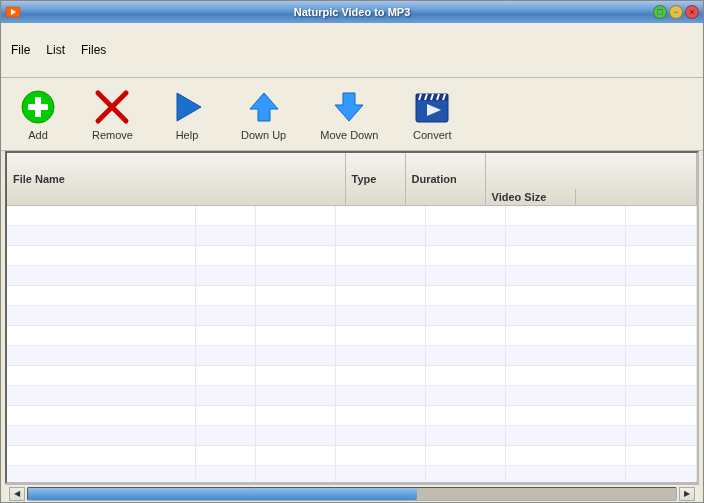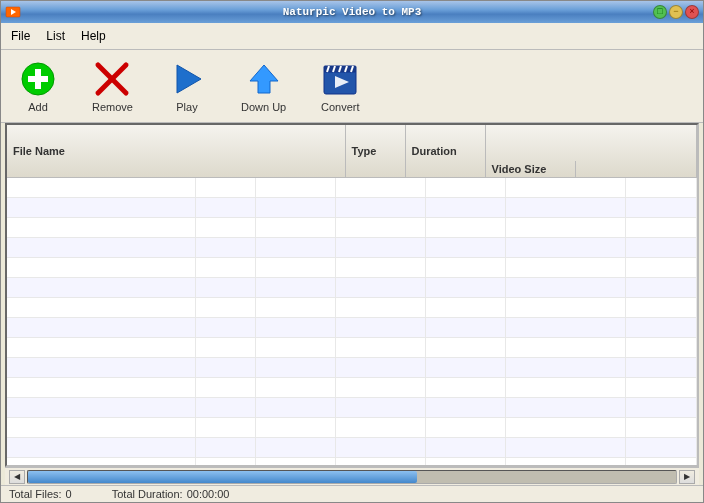--- a/index.html
+++ b/index.html
@@ -57,21 +57,21 @@
       align-items: center;
       justify-content: center;
       font-size: 8px;
     }
     .btn-close { background: #e05252; }
     .btn-min { background: #e0c052; }
     .btn-max { background: #52c052; }
     .menu-bar {
       background: #f0ece0;
       border-bottom: 1px solid #bbb;
-      padding: 4px 4px;
+      padding: 18px 4px;
       display: flex;
       gap: 4px;
     }
     .menu-item {
       padding: 2px 6px;
       cursor: pointer;
       font-size: 12px;
       color: #000;
     }
     .toolbar {
@@ -224,21 +224,21 @@
     .status-item {
       display: flex;
       gap: 4px;
     }
   </style>
 </head>
 <body>
 
 <div class="window">
 
-  <div class="title-bar" style="position:relative;font-family:Liberation Mono, monospace;">
+  <div class="title-bar" style="position:relative;">
     <div class="title-bar-left">
 
       <svg width="16" height="16" viewBox="0 0 16 16">
         <rect x="1" y="3" width="14" height="10" rx="1" fill="#ff6600" stroke="#cc4400" stroke-width="0.5"></rect>
         <polygon points="6,5 11,8 6,11" fill="white"></polygon>
       </svg>
     </div>
     <span class="title-text">Naturpic Video to MP3</span>
     <div class="title-controls">
       <div class="title-btn btn-max">
@@ -249,21 +249,21 @@
       </div>
       <div class="title-btn btn-close">
         <span style="font-size:9px;color:#880000;">×</span>
       </div>
     </div>
   </div>
 
   <div class="menu-bar">
     <div class="menu-item">File</div>
     <div class="menu-item">List</div>
-    <div class="menu-item">Help</div>
+    <div class="menu-item">Files</div>
   </div>
 
   <div class="toolbar">
 
     <button class="tool-btn">
       <div class="tool-icon">
         <svg width="36" height="36" viewBox="0 0 36 36">
           <circle cx="18" cy="18" r="16" fill="#00cc00" stroke="#009900" stroke-width="1"></circle>
           <rect x="15" y="8" width="6" height="20" fill="white"></rect>
           <rect x="8" y="15" width="20" height="6" fill="white"></rect>
@@ -281,32 +281,40 @@
       </div>
       <span class="tool-label">Remove</span>
     </button>
 
     <button class="tool-btn">
       <div class="tool-icon icon-play">
         <svg width="36" height="36" viewBox="0 0 36 36">
           <polygon points="8,4 32,18 8,32" fill="#1e6fcc" stroke="#1055aa" stroke-width="1"></polygon>
         </svg>
       </div>
-      <span class="tool-label">Play</span>
+      <span class="tool-label">Help</span>
     </button>
 
     <button class="tool-btn">
       <div class="tool-icon icon-moveup">
         <svg width="36" height="36" viewBox="0 0 36 36">
           <polygon points="18,4 32,20 24,20 24,32 12,32 12,20 4,20" fill="#3399ff" stroke="#1166cc" stroke-width="1"></polygon>
         </svg>
       </div>
       <span class="tool-label">Down Up</span>
     </button>
 
+    <button class="tool-btn">
+      <div class="tool-icon icon-movedown">
+        <svg width="36" height="36" viewBox="0 0 36 36">
+          <polygon points="18,32 32,16 24,16 24,4 12,4 12,16 4,16" fill="#3399ff" stroke="#1166cc" stroke-width="1"></polygon>
+        </svg>
+      </div>
+      <span class="tool-label">Move Down</span>
+    </button>
 
     <button class="tool-btn">
       <div class="tool-icon icon-convert">
         <svg width="38" height="38" viewBox="0 0 38 38">
 
           <rect x="3" y="10" width="32" height="24" rx="2" fill="#2255aa" stroke="#113388" stroke-width="1"></rect>
 
           <rect x="3" y="6" width="32" height="6" rx="1" fill="#1a3a88" stroke="#113388" stroke-width="1"></rect>
 
           <line x1="8" y1="6" x2="6" y2="12" stroke="white" stroke-width="2"></line>
@@ -480,23 +488,13 @@
   </div>
 
   <div class="scrollbar-area">
     <div class="scroll-arrow">◀</div>
     <div class="scroll-track">
       <div class="scroll-thumb"></div>
     </div>
     <div class="scroll-arrow">▶</div>
   </div>
 
-  <div class="status-bar">
-    <div class="status-item">
-      <span>Total Files:</span>
-      <span>0</span>
-    </div>
-    <div class="status-item">
-      <span>Total Duration:</span>
-      <span>00:00:00</span>
-    </div>
-  </div>
 </div>
 
 </body></html>

